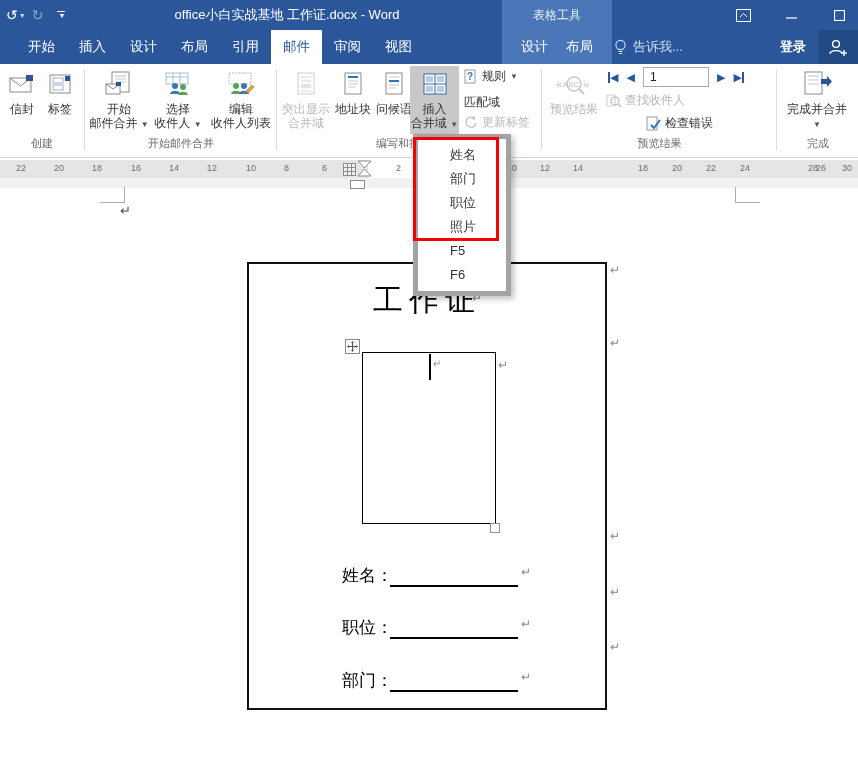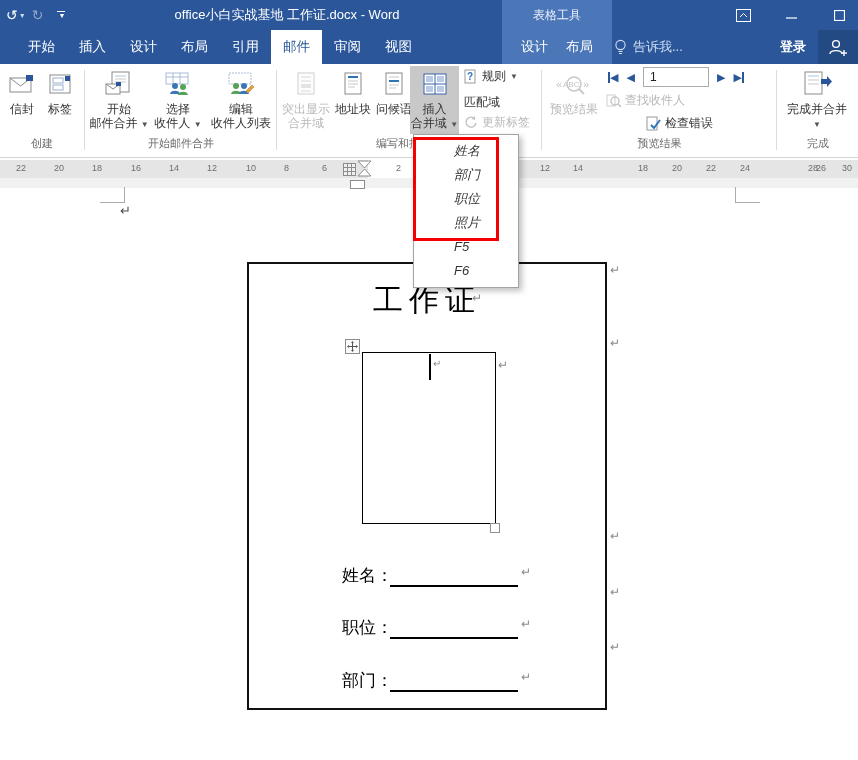--- a/index.html
+++ b/index.html
@@ -70,22 +70,22 @@
             color:#000;font-family:"Liberation Serif",serif;}
   .movehandle{left:345px;top:339px;width:15px;height:15px;background:#fafafa;border:1px solid #8c8c8c;
               display:flex;align-items:center;justify-content:center;box-sizing:border-box;}
   .photobox{left:362px;top:352px;width:132px;height:170px;border:1.5px solid #000;background:#fff;}
   .cursorbar{left:429px;top:354px;width:1.5px;height:26px;background:#000;}
   .resizehandle{left:490px;top:523px;width:8px;height:8px;background:#fff;border:1px solid #8f8f8f;}
   .fieldlabel{position:absolute;font-size:17px;font-weight:normal;color:#000;}
   .fieldline{position:absolute;width:128px;height:18px;border-bottom:2px solid #000;}
 
   
-  .menu{left:413px;top:134px;width:80px;background:#fff;border:1px solid #a3a3a3;
-        box-shadow:3px 3px 6px rgba(0,0,0,.25);z-index:30;padding:4px 12px;font-style:italic;}
+  .menu{left:413px;top:134px;width:80px;background:#fff;border:5px solid #a3a3a3;
+        box-shadow:3px 3px 6px rgba(0,0,0,.25);z-index:30;padding:4px 4px;}
   .menu-item{height:24px;line-height:24px;padding-left:28px;font-size:13px;color:#333;cursor:default;}
   .anno{left:413px;top:137px;width:80px;height:98px;border:3px solid #f50000;z-index:40;pointer-events:none;}
 
   svg{display:block;}
 </style>
 </head>
 <body>
 
 <div id="app">
 

